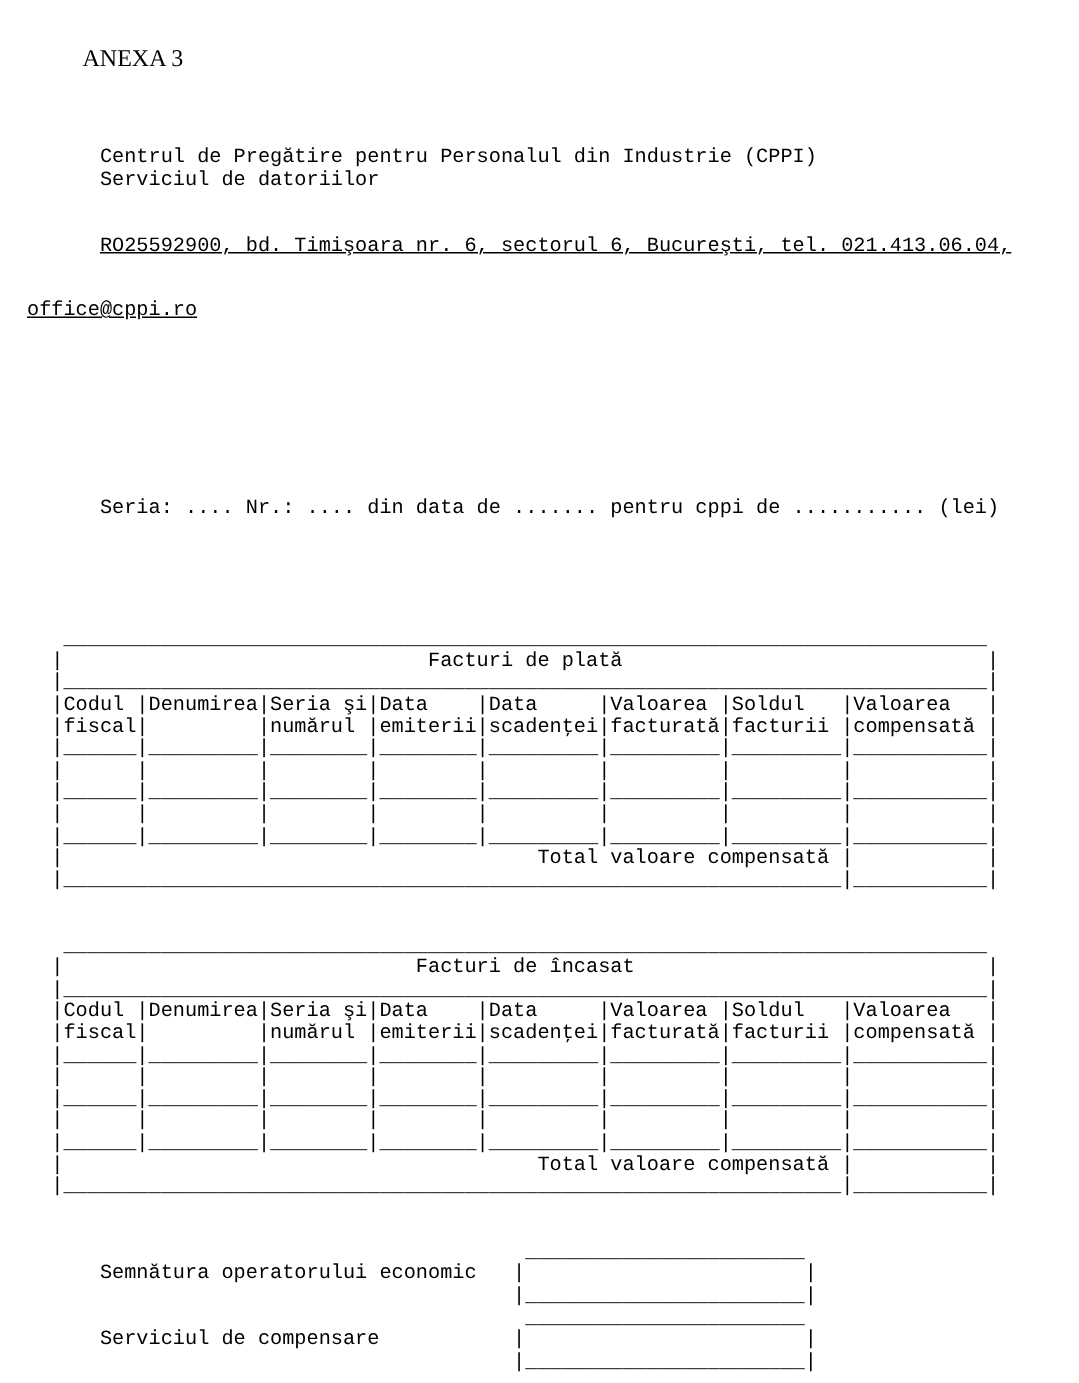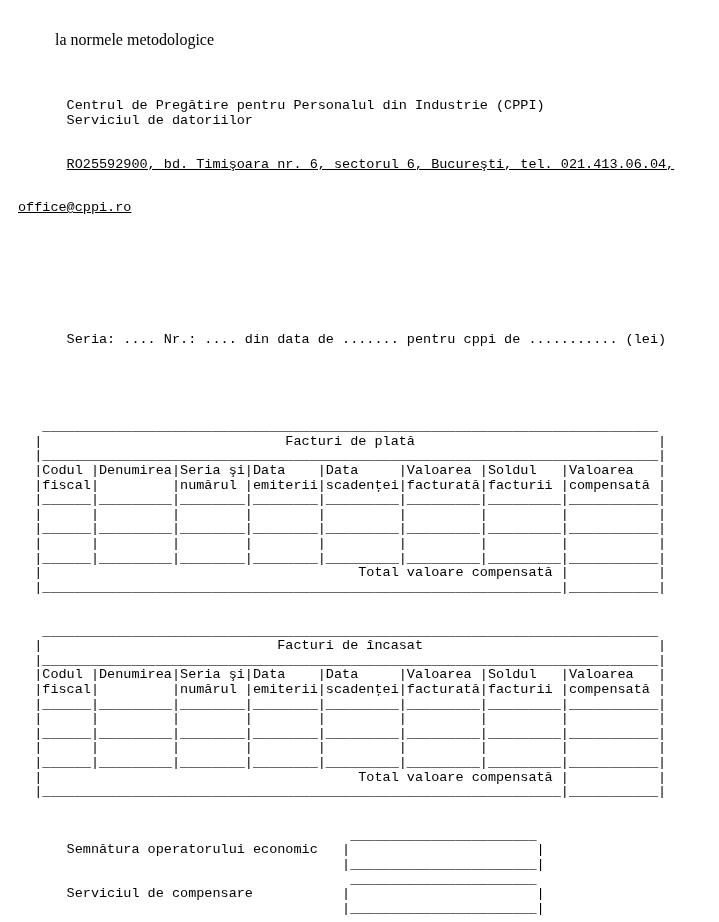--- a/index.html
+++ b/index.html
@@ -26,21 +26,21 @@
     color: #000;
   }
   .blank-line { height: 14.6px; }
   .bold { font-weight: bold; }
   .underline { text-decoration: underline; }
 </style>
 </head>
 <body>
 
 <div id="anexa3-heading" class="serif">
-  <div>la normele metodologice</div>
+  <div>ANEXA 3</div>
 </div>
 
 <div id="doc-mono">
   <div>      Centrul de Pregătire pentru Personalul din Industrie (CPPI)
       Serviciul de datoriilor</div>
   <div><span>      </span><span class="underline">RO25592900, bd. Timişoara nr. 6, sectorul 6, Bucureşti, tel. 021.413.06.04,</span></div>
   <div><span class="underline">office@cppi.ro</span></div>
   <div class="blank-line"></div>
   <div class="blank-line"></div>
   <div>      Seria: .... Nr.: .... din data de ....... pentru cppi de ........... (lei)</div>

